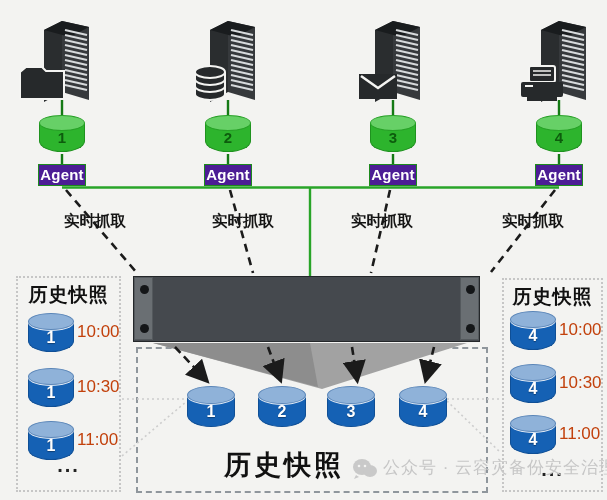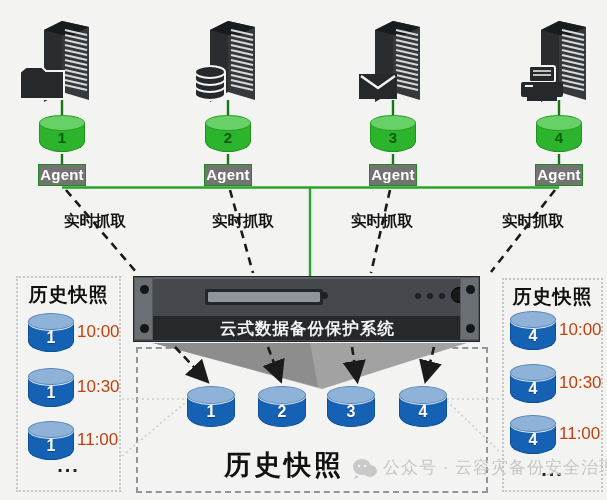--- a/index.html
+++ b/index.html
@@ -18,21 +18,21 @@
   
   .gcyl{position:absolute;top:115px;width:46px;height:38px;z-index:2;}
   .gcyl .bod{position:absolute;left:0;top:8px;width:46px;height:29px;background:#2db42d;
        border:1.5px solid #1f921f;border-top:none;border-radius:0 0 23px 23px/0 0 11px 11px;}
   .gcyl .top{position:absolute;left:0;top:0;width:46px;height:16px;border-radius:50%;
        background:#67d067;border:1.5px solid #27a127;}
   .gcyl .num{position:absolute;left:0;right:0;top:14px;text-align:center;
        font-size:15px;font-weight:700;color:#0d5c0d;}
 
   
-  .agent{position:absolute;top:164px;width:48px;height:22px;background:#737373;
+  .agent{position:absolute;top:164px;width:48px;height:22px;background:#4c1d95;
        border:1px solid #1d8a1d;color:#fff;font-size:15px;font-weight:600;
        text-align:center;line-height:20px;z-index:2;letter-spacing:.2px;}
 
   
   .bcyl{position:absolute;width:48px;height:42px;z-index:4;}
   .bcyl .bod{position:absolute;left:0;top:9px;width:48px;height:32px;background:#1561b4;
        border:1.5px solid #0f4f96;border-top:none;border-radius:0 0 24px 24px/0 0 12px 12px;}
   .bcyl .top{position:absolute;left:0;top:0;width:48px;height:18px;border-radius:50%;
        background:#8fb2d9;border:1.5px solid #5b86b8;box-shadow:0 1px 0 rgba(255,255,255,.85);}
   .bcyl .num{position:absolute;left:0;right:0;top:17px;text-align:center;font-size:16px;
@@ -258,31 +258,20 @@
   <div class="agent" style="left:204px">Agent</div>
   <div class="agent" style="left:369px">Agent</div>
   <div class="agent" style="left:535px">Agent</div>
 
   <div class="cap" style="left:60px">实时抓取</div>
   <div class="cap" style="left:208px">实时抓取</div>
   <div class="cap" style="left:347px">实时抓取</div>
   <div class="cap" style="left:498px">实时抓取</div>
 
   <div class="appliance">
-    <div class="abody">
-      <div class="slot">
-          <div class="slot-in"></div>
-        </div>
-      <span class="pled"></span>
-      <span class="adot" style="left:262px"></span>
-      <span class="adot" style="left:274px"></span>
-      <span class="adot" style="left:286px"></span>
-      <span class="knob"></span>
-      <div class="aband">云式数据备份保护系统</div>
-    </div>
     <div class="ear l">
       <span class="screw" style="top:7px"></span>
       <span class="screw" style="top:46px"></span>
     </div>
     <div class="ear r">
       <span class="screw" style="top:7px"></span>
       <span class="screw" style="top:46px"></span>
     </div>
   </div>
 

